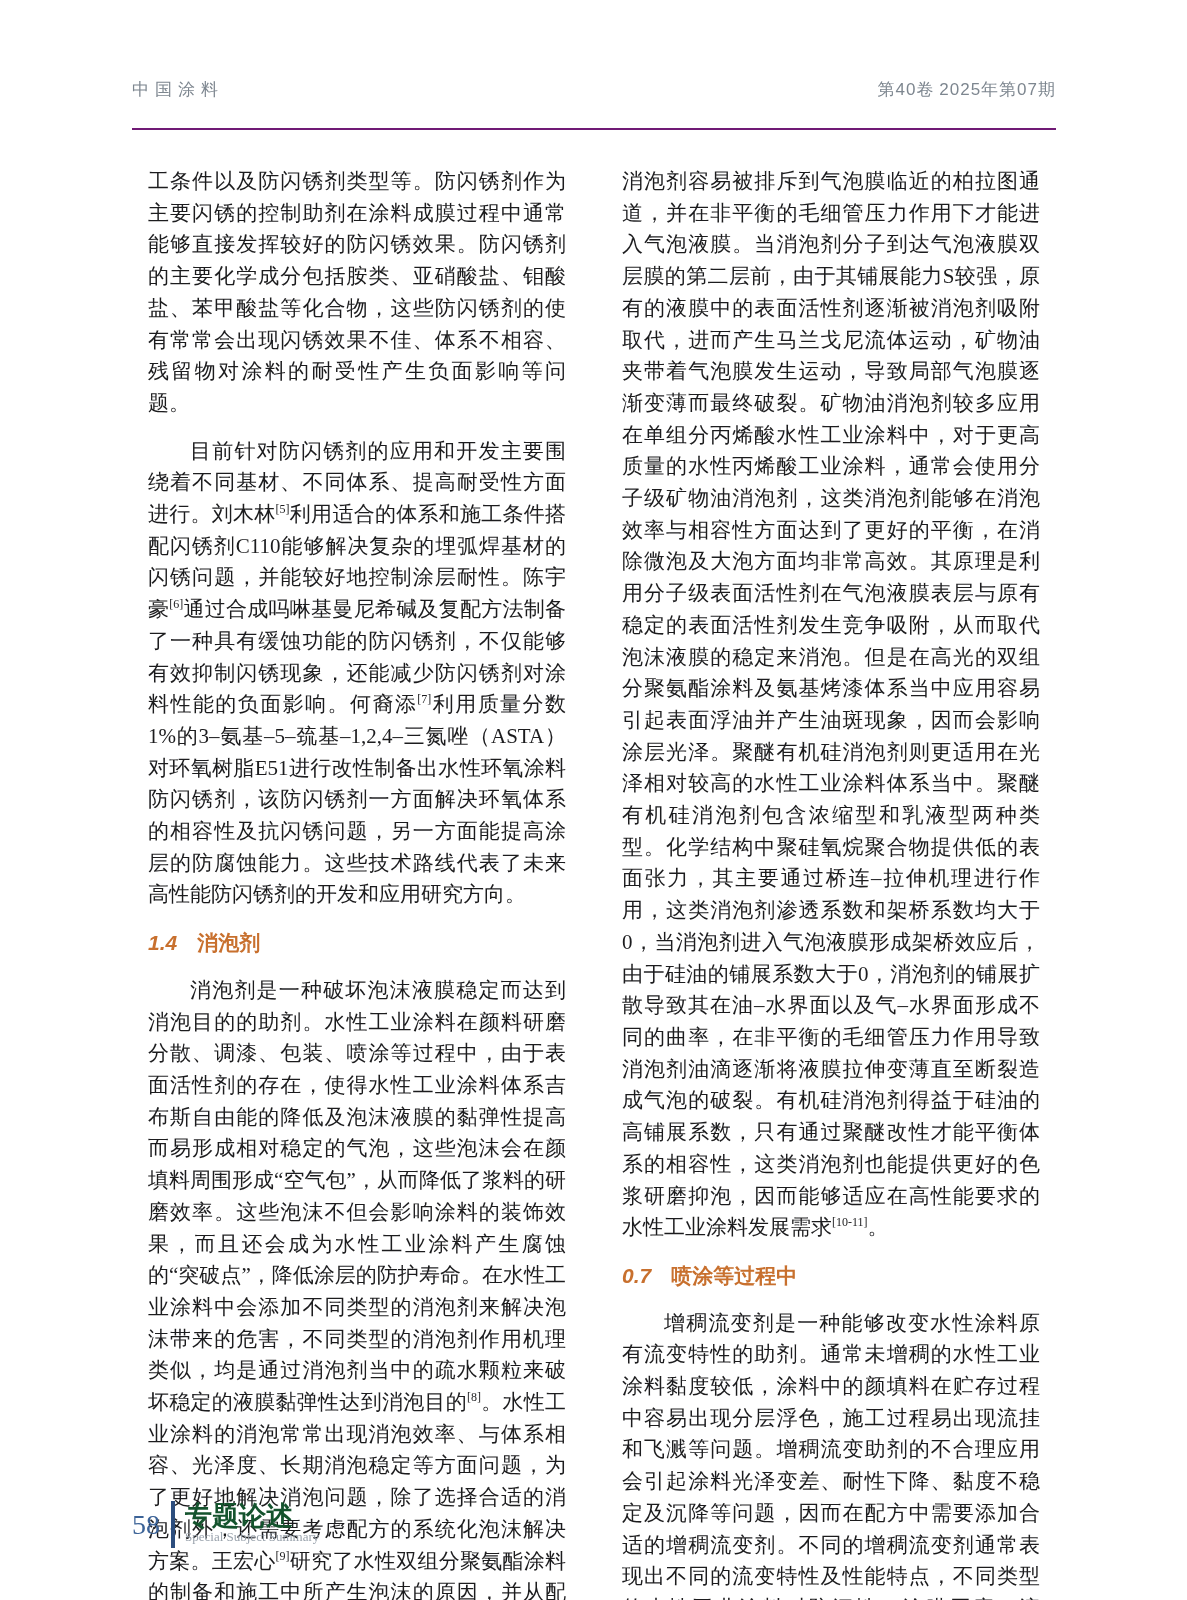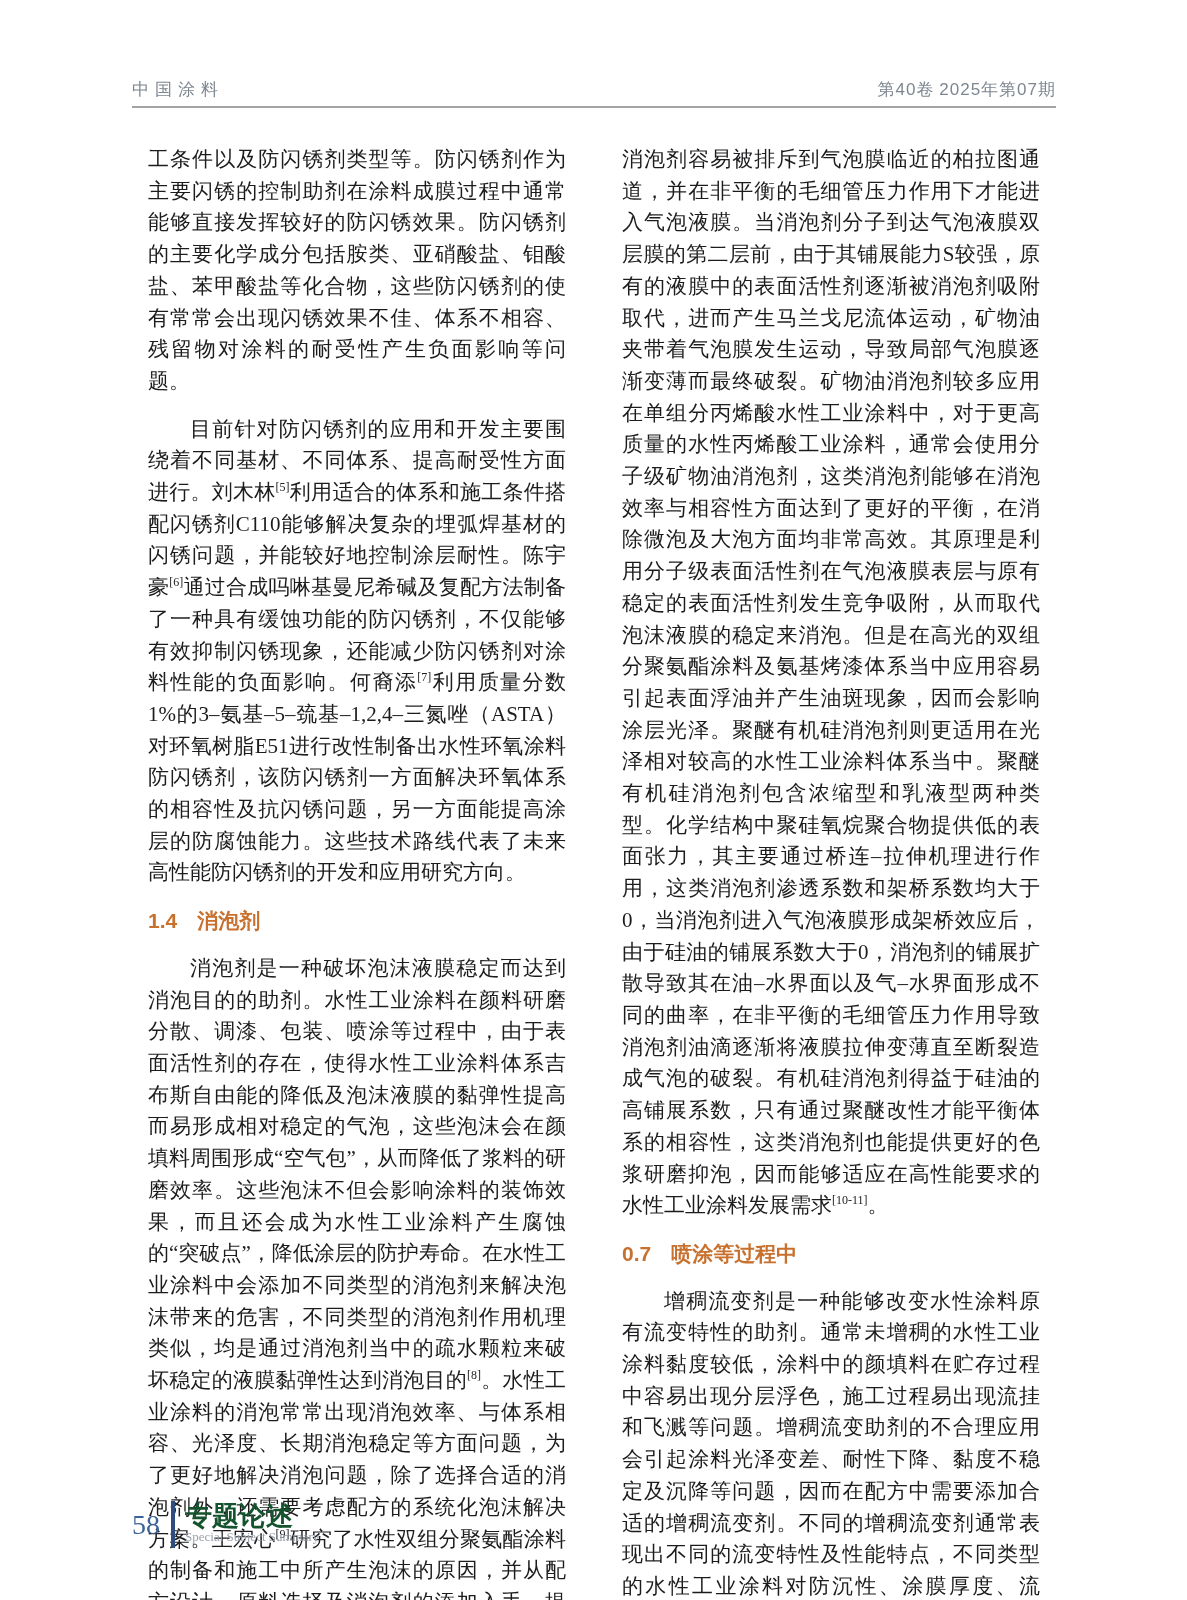--- a/index.html
+++ b/index.html
@@ -22,22 +22,22 @@
     padding: 78px 131px 0 132px;
   }
   
   .header {
     display: flex;
     justify-content: space-between;
     align-items: flex-end;
     font-family: "Liberation Sans", "DejaVu Sans", sans-serif;
     font-size: 17px;
     color: #7d868f;
-    padding-bottom: 5px;
-    border-bottom: 2px solid #a3a3a3;
+    padding-bottom: 27px;
+    border-bottom: 2px solid #701a75;
   }
   .journal-name { letter-spacing: 6px; }
   .issue-info span { letter-spacing: 1px; }
   
   .columns {
     display: flex;
     gap: 24px;
     margin-top: 20px;
   }
   .col {
@@ -56,21 +56,21 @@
   }
   
   .h-sec {
     font-family: "Liberation Sans", "DejaVu Sans", sans-serif;
     font-weight: bold;
     color: #c8702e;
     font-size: 21px;
     line-height: 31.7px;
     text-align: left;
   }
-  .h-sec .sec-num { margin-right: 0.95em; }
+  .h-sec .sec-num { margin-right: 0.95em; font-style: italic; }
   
   .footer {
     position: absolute;
     left: 132px;
     top: 1501px;
     display: flex;
     align-items: center;
   }
   .page-num {
     font-size: 28px;

